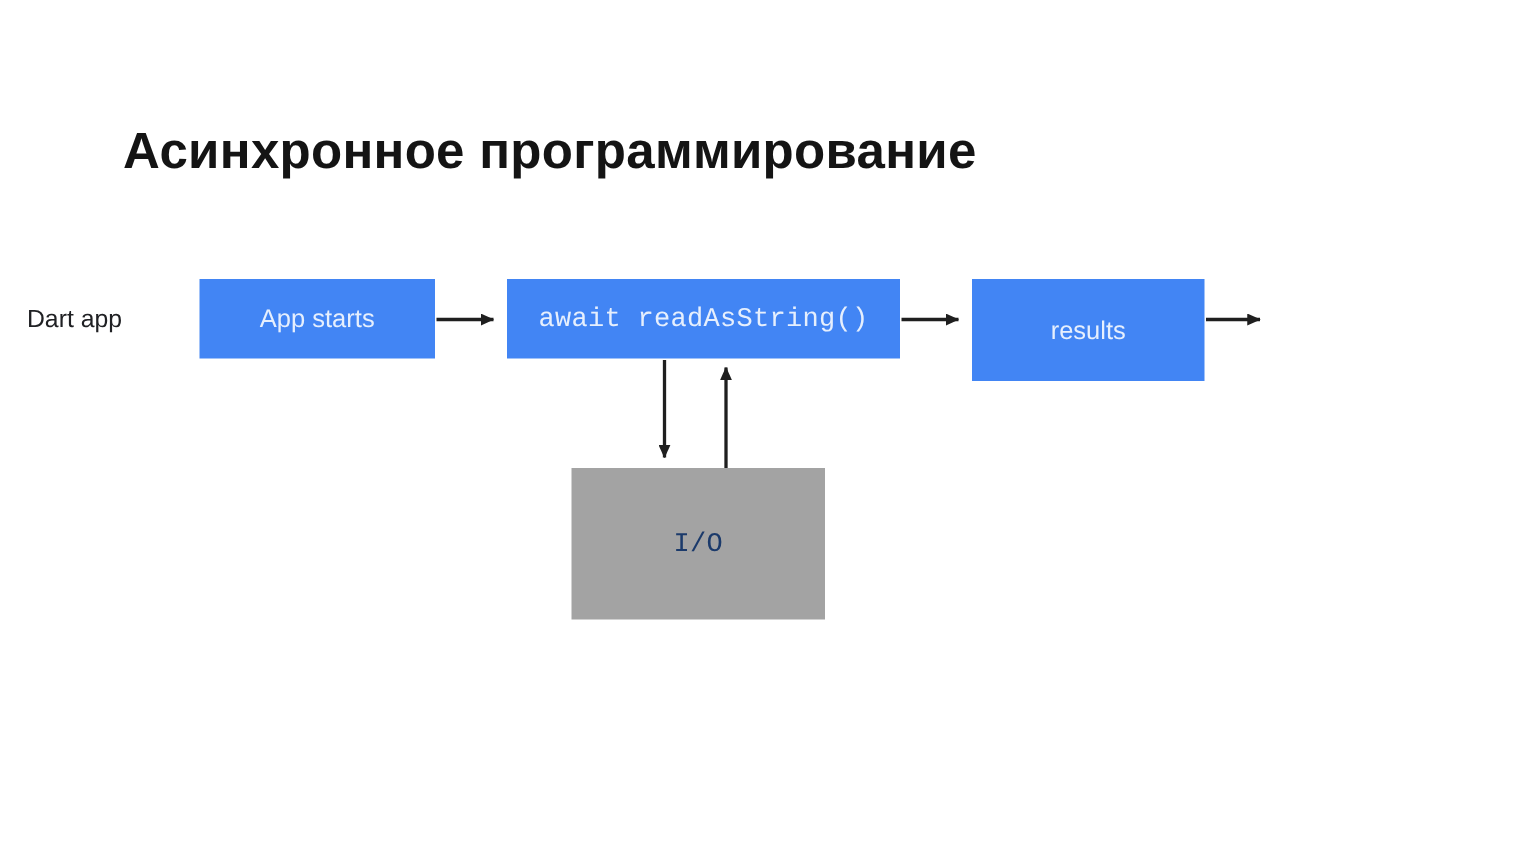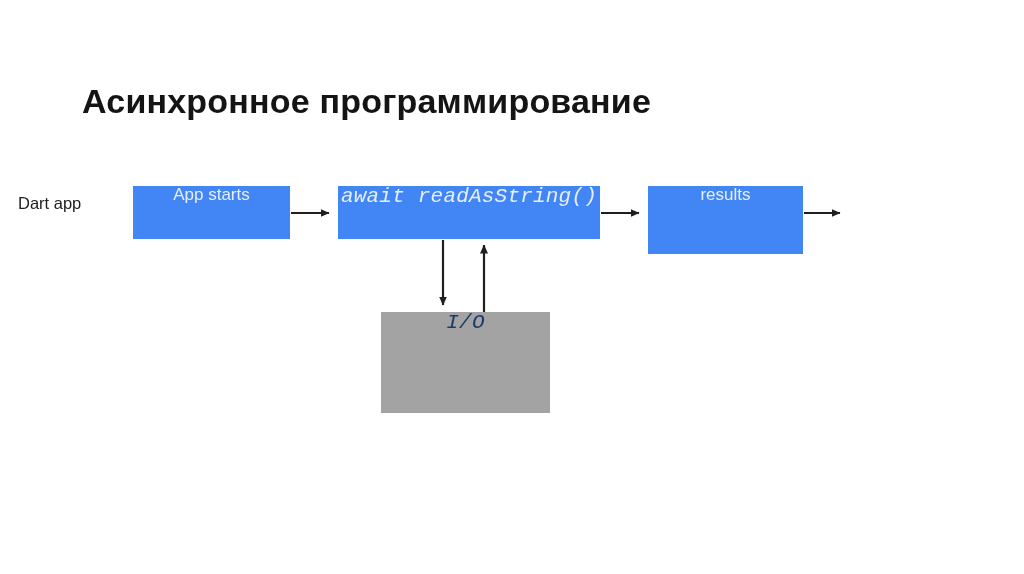--- a/index.html
+++ b/index.html
@@ -55,55 +55,54 @@
   .lane-label {
     position: absolute;
     font-size: 16.5px;
     font-weight: 400;
     color: #202124;
     white-space: nowrap;
     line-height: 1;
   }
   .lane-label.dart-lane {
     left: 18px;
-    top: 195px;
+    top: 205px;
   }
   .lane-label.nondart-lane {
     left: 18px;
     top: 343px;
   }
 
   
   .node {
     position: absolute;
     box-sizing: border-box;
     display: flex;
-    align-items: flex-start;
+    align-items: center;
     justify-content: center;
     text-align: center;
   }
   .node.blue {
     background: #4285f4;
     color: #e6effd;
   }
   .node.lightblue {
     background: #a3a3a3;
     color: #1b3a6b;
   }
   .node-label {
     font-size: 17px;
     font-weight: 400;
     line-height: 1;
     white-space: nowrap;
   }
   .node-label.mono {
     font-family: "Liberation Mono", "DejaVu Sans Mono", monospace;
-    font-size: 21px;
+    font-size: 18px;
     letter-spacing: 0.2px;
-    font-style: italic;
   }
 
   
   #node-app-starts   { left: 133px; top: 186px; width: 157px; height: 53px; }
   #node-await-read   { left: 338px; top: 186px; width: 262px; height: 53px; }
   #node-results      { left: 648px; top: 186px; width: 155px; height: 68px; }
   #node-app-exits    { left: 847px; top: 186px; width: 155px; height: 53px; }
   #node-io           { left: 381px; top: 312px; width: 169px; height: 101px; }
 </style>
 </head>

